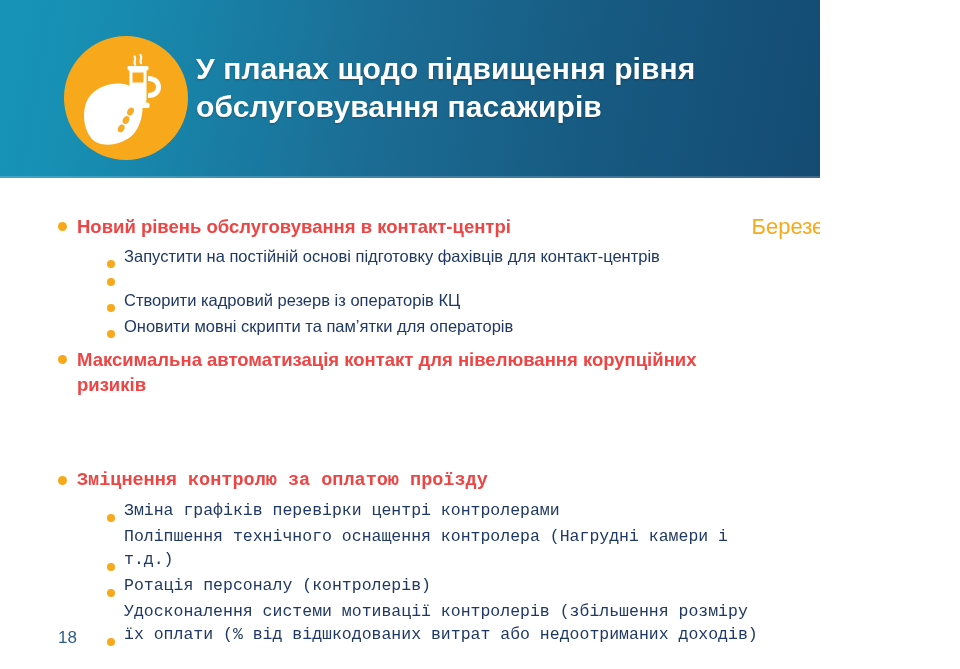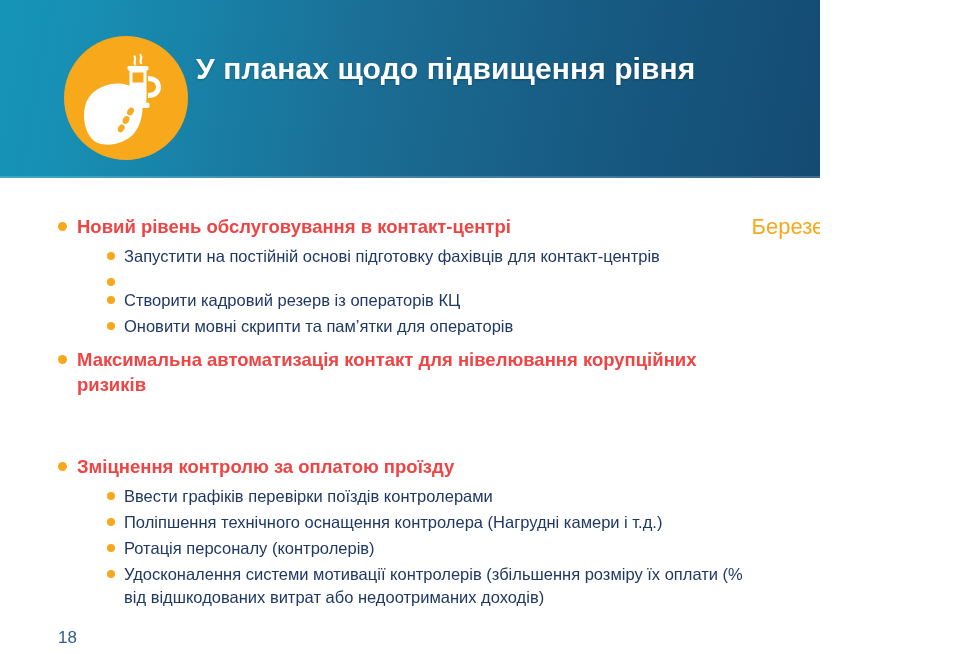--- a/index.html
+++ b/index.html
@@ -122,21 +122,21 @@
     top: 0;
   }
 
   .sub-list {
     margin: 6px 0 0 0;
     padding: 0;
     list-style: none;
   }
   .sub-item {
     display: flex;
-    align-items: flex-start;
+    align-items: flex-end;
     margin-bottom: 3px;
   }
   .sub-bullet {
     flex: 0 0 auto;
     width: 8px;
     height: 8px;
     border-radius: 50%;
     background: #F7A81B;
     margin-top: 7px;
     margin-right: 9px;
@@ -146,21 +146,21 @@
     color: #1F3864;
     font-size: 16.5px;
     font-weight: normal;
     line-height: 23px;
     max-width: 640px;
   }
 
   
   #section-1 { position: absolute; left: 58px; top: 36px;  width: 845px; }
   #section-2 { position: absolute; left: 58px; top: 169px; width: 845px; }
-  #section-3 { position: absolute; left: 58px; top: 276px; width: 845px; }
+  #section-3 { position: absolute; left: 58px; top: 290px; width: 845px; font-family: Liberation Mono, monospace; }
 
   #section-1 .sub-list { margin-left: 49px; }
   #section-2 .sub-list { margin-left: 49px; }
   #section-3 .sub-list { margin-left: 49px; }
 
   
   .page-number {
     position: absolute;
     left: 58px;
     top: 628px;
@@ -216,20 +216,21 @@
             </g>
 
             <path d="M70.9 51.9 C80 60 81.5 76 76.5 88.5" stroke="#F7A81B" stroke-width="0" fill="none"></path>
           </g>
         </svg>
       </div>
     </div>
 
     <div class="header-title">
       <span class="tline">У планах щодо підвищення рівня</span>
+      <span class="tline">обслуговування пасажирів</span>
     </div>
   </div>
 
   <div class="body-area">
 
     <div class="section" id="section-1">
       <div class="section-head">
         <span class="sec-bullet"></span>
         <span class="sec-title">Новий рівень обслуговування в контакт-центрі</span>
         <span class="sec-date">Березень 2018</span>
@@ -263,21 +264,21 @@
 
     <div class="section" id="section-3">
       <div class="section-head">
         <span class="sec-bullet"></span>
         <span class="sec-title">Зміцнення контролю за оплатою проїзду</span>
         <span class="sec-date">2018</span>
       </div>
       <ul class="sub-list">
         <li class="sub-item">
           <span class="sub-bullet"></span>
-          <span class="sub-text">Ввести графіків перевірки поїздів контролерами</span>
+          <span class="sub-text">Зміна графіків перевірки центрі контролерами</span>
         </li>
         <li class="sub-item">
           <span class="sub-bullet"></span>
           <span class="sub-text">Поліпшення технічного оснащення контролера (Нагрудні камери і т.д.)</span>
         </li>
         <li class="sub-item">
           <span class="sub-bullet"></span>
           <span class="sub-text">Ротація персоналу (контролерів)</span>
         </li>
         <li class="sub-item">

